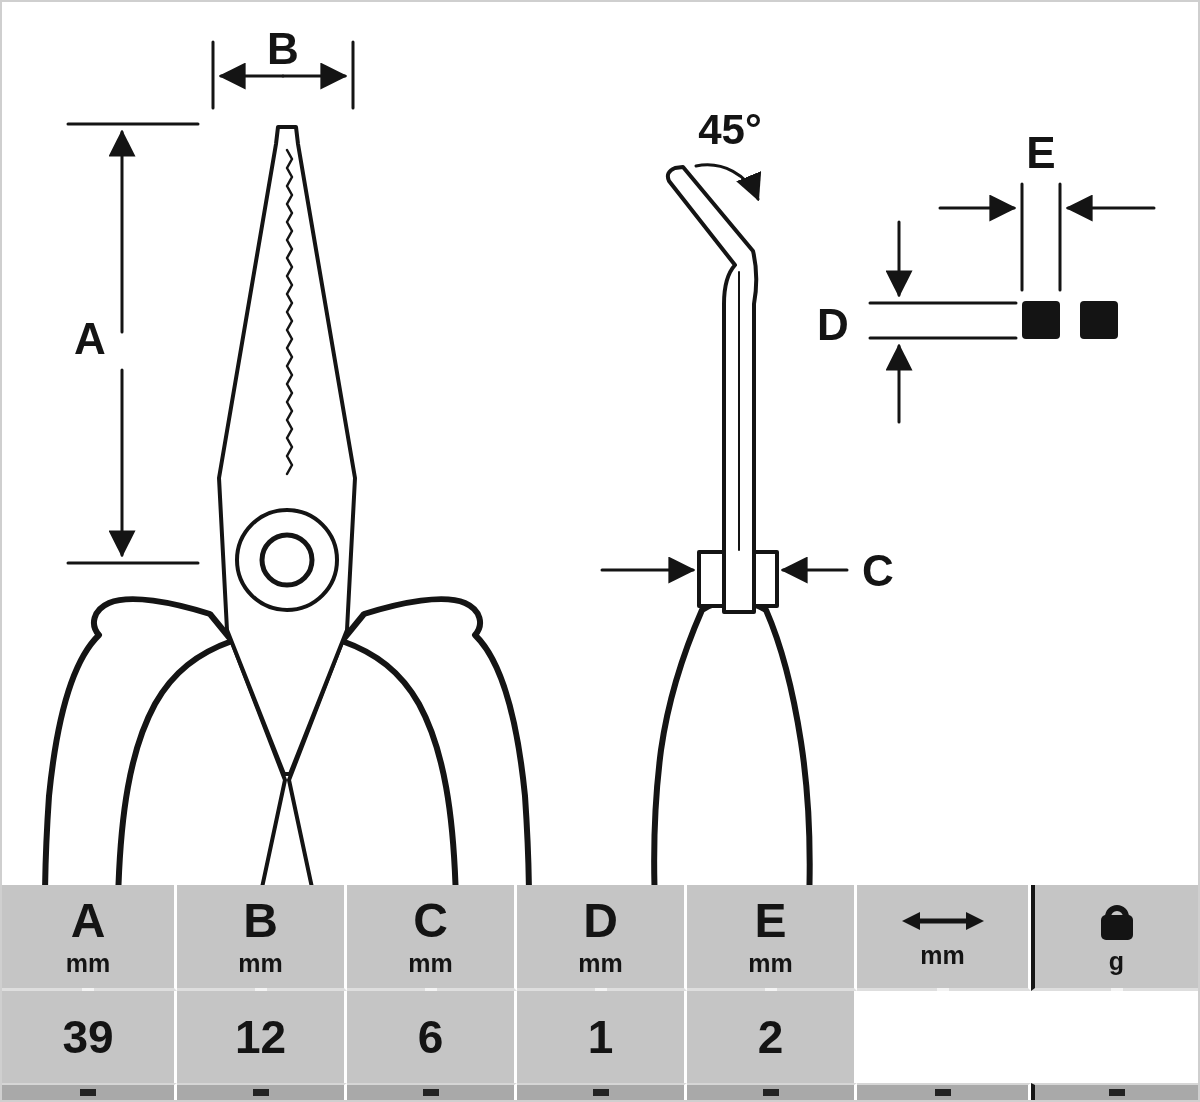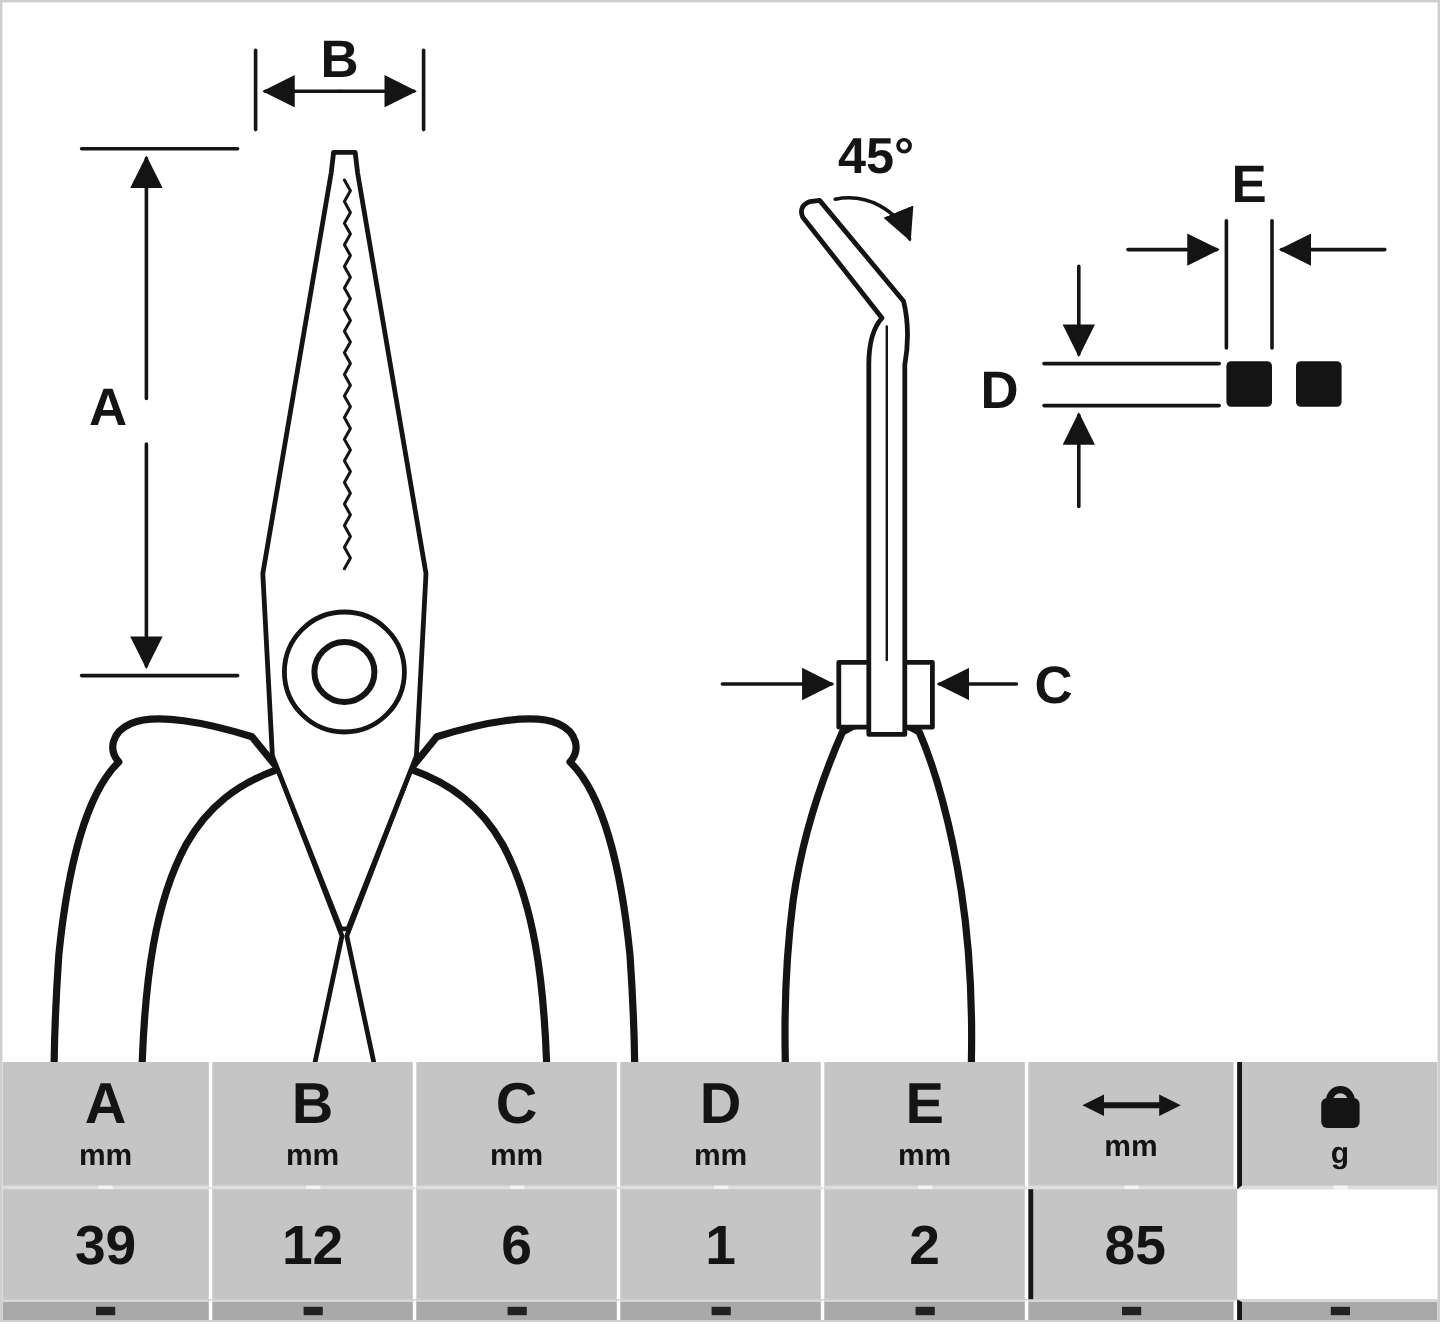--- a/index.html
+++ b/index.html
@@ -183,21 +183,20 @@
         <div class="unit">g</div>
       </div>
     </div>
 
     <div class="t-row row-values">
       <div class="cell">39</div>
       <div class="cell">12</div>
       <div class="cell">6</div>
       <div class="cell">1</div>
       <div class="cell">2</div>
-      <div class="cell last darksep">85</div>
     </div>
 
     <div class="t-row row-strip">
       <div class="cell"></div>
       <div class="cell"></div>
       <div class="cell"></div>
       <div class="cell"></div>
       <div class="cell"></div>
       <div class="cell"></div>
       <div class="cell last darksep"></div>

